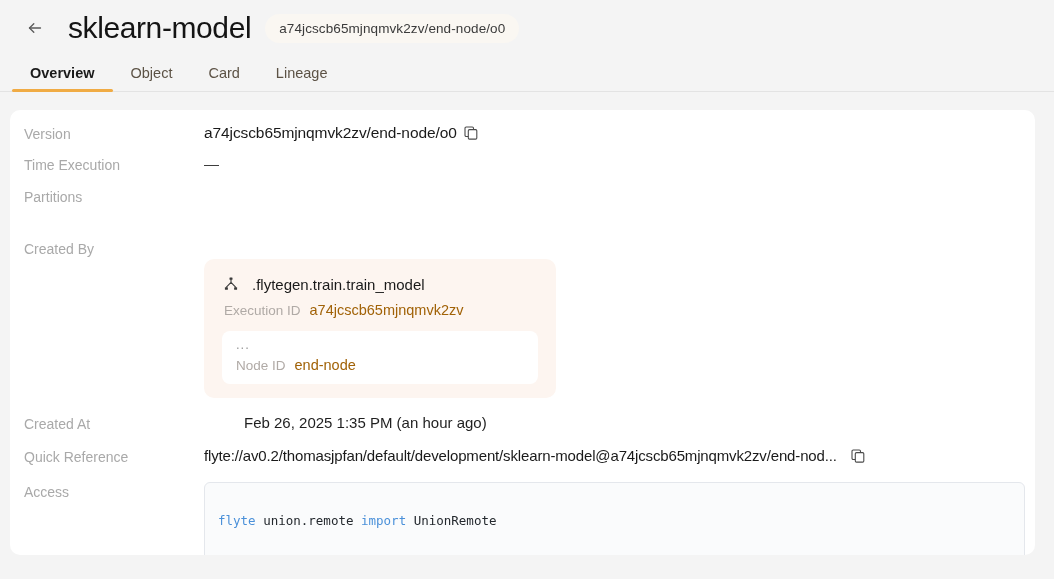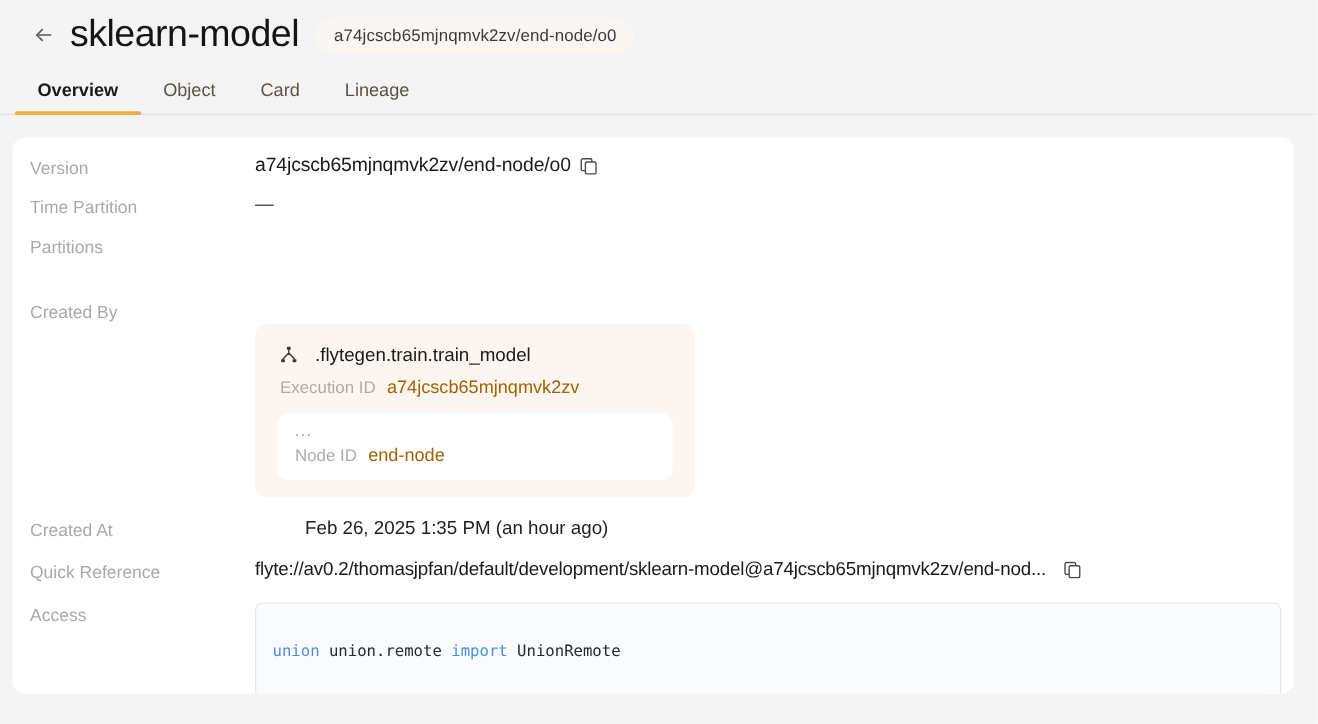--- a/index.html
+++ b/index.html
@@ -39,21 +39,21 @@
     cursor: pointer;
     color: #5a5a5a;
     flex: 0 0 auto;
   }
   .back-btn svg { display: block; }
   .page-title {
     font-size: 30px;
     font-weight: 400;
     letter-spacing: -0.4px;
     color: #141414;
-    margin-left: 8px;
+    margin-left: 20px;
     white-space: nowrap;
   }
   .id-badge {
     margin-left: 14px;
     background: #faf7f2;
     color: #3b3b3b;
     font-size: 13.5px;
     padding: 7px 14px;
     border-radius: 16px;
     white-space: nowrap;
@@ -325,21 +325,21 @@
               <svg width="14" height="14" viewBox="0 0 14 14" fill="none">
                 <rect x="1" y="1" width="8.5" height="9.5" rx="1.2" stroke="#4a4a4a" stroke-width="1.1"></rect>
                 <rect x="4.3" y="3.6" width="8.5" height="9.5" rx="1.2" fill="#ffffff" stroke="#4a4a4a" stroke-width="1.1"></rect>
               </svg>
             </span>
           </div>
         </div>
       </div>
 
       <div class="row row-timepartition">
-        <div class="row-label">Time Partition</div>
+        <div class="row-label">Time Execution</div>
         <div class="row-value">
           <span class="dash">—</span>
         </div>
       </div>
 
       <div class="row row-partitions">
         <div class="row-label">Partitions</div>
         <div class="row-value"></div>
       </div>
 
@@ -391,21 +391,21 @@
             </span>
           </div>
         </div>
       </div>
 
       <div class="row row-access">
         <div class="row-label">Access</div>
         <div class="row-value">
           <div class="code-block">
             <div class="code-inner">
-<div class="code-line"><span class="tok-kw">union</span><span class="tok-def"> union.remote </span><span class="tok-kw">import</span><span class="tok-def"> UnionRemote</span></div>
+<div class="code-line"><span class="tok-kw">flyte</span><span class="tok-def"> union.remote </span><span class="tok-kw">import</span><span class="tok-def"> UnionRemote</span></div>
 <div class="code-line"></div>
 <div class="code-line"><span class="tok-def">remote = UnionRemote.for_endpoint(</span><span class="tok-str">"serverless.union.ai"</span><span class="tok-def">)</span></div>
 
             </div>
             <div class="scroll-track">
               <div class="scroll-thumb"></div>
             </div>
           </div>
         </div>
       </div>

